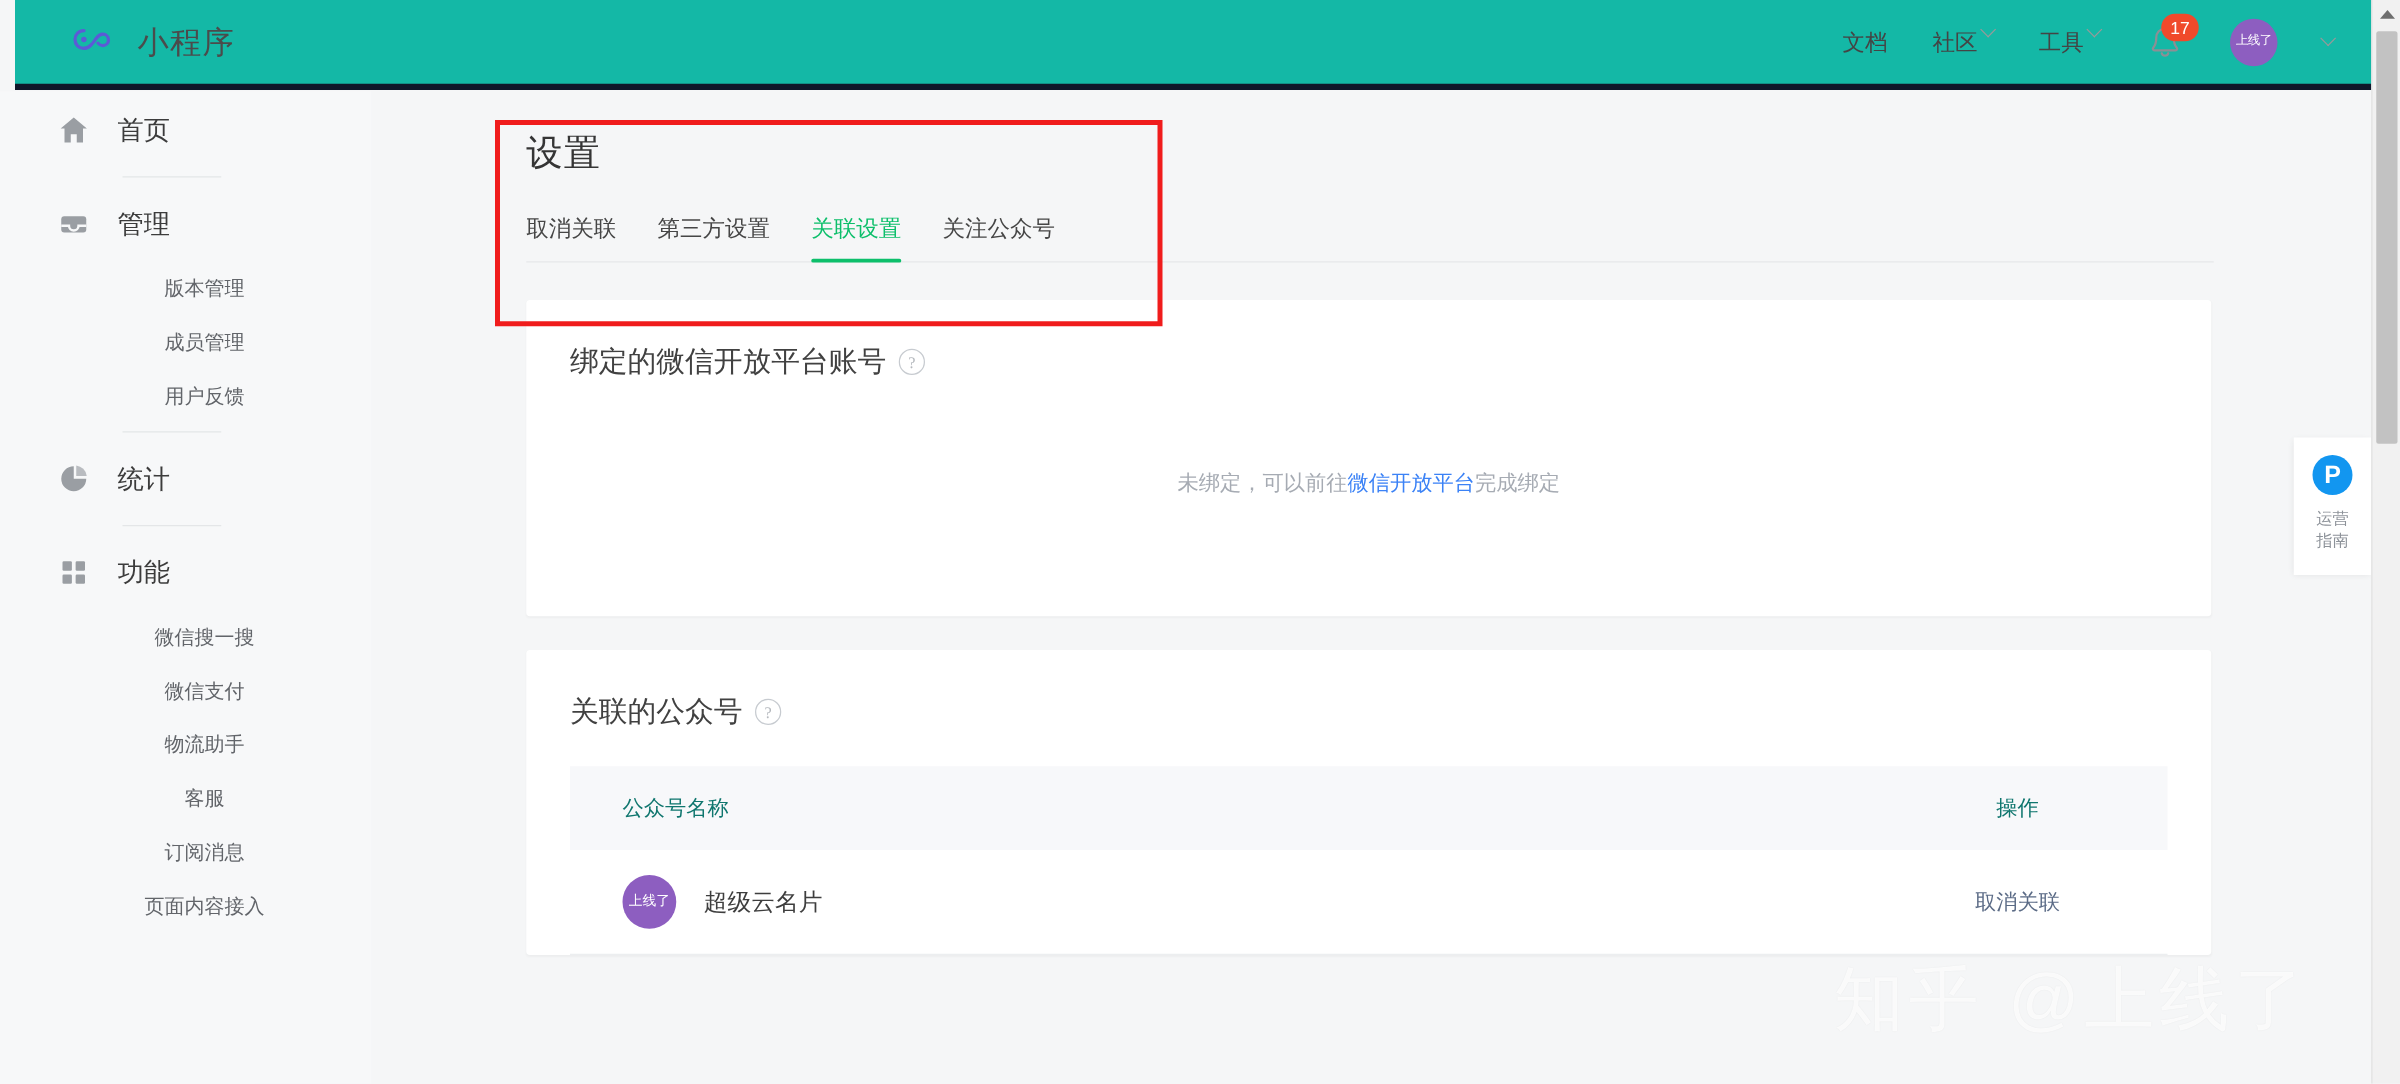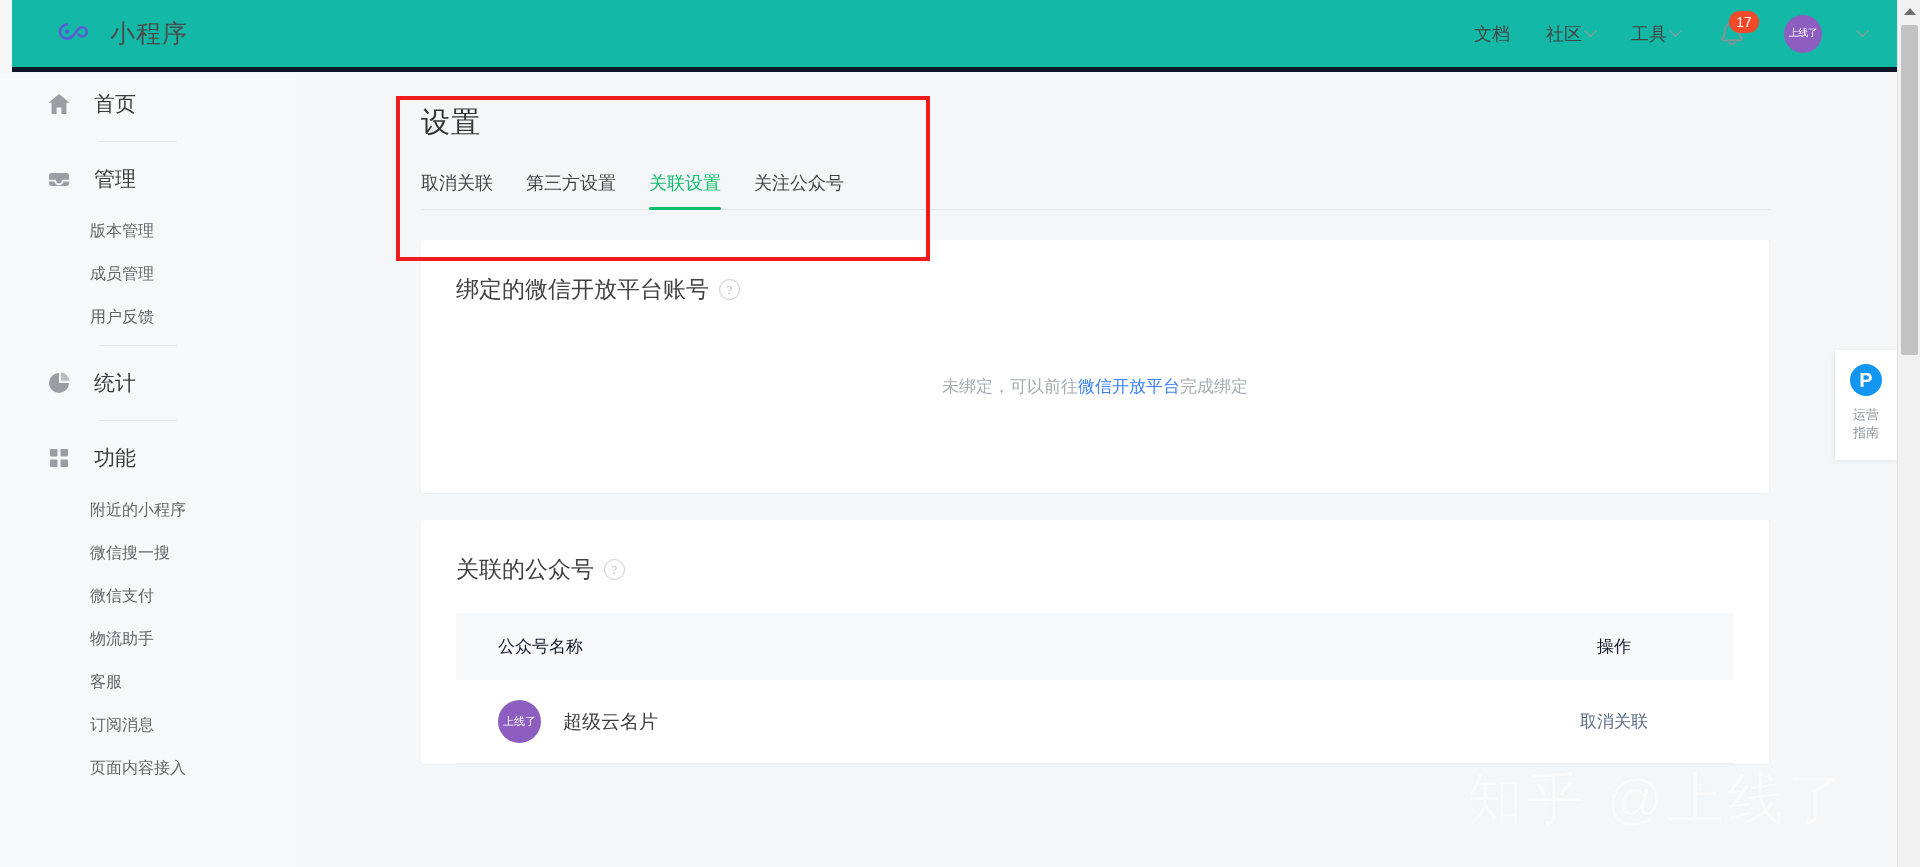--- a/index.html
+++ b/index.html
@@ -24,21 +24,21 @@
   .brand-title {
     font-size: 25px; color: #4b4b4b; margin-left: 14px;
     letter-spacing: 1px; font-weight: 400;
   }
   .header-right {
     margin-left: auto; display: flex; align-items: center;
     margin-right: 42px; gap: 36px;
   }
   .hdr-link {
     font-size: 18px; color: #444; display: flex;
-    align-items: center; gap: 4px; cursor: pointer;
+    align-items: flex-start; gap: 4px; cursor: pointer;
   }
   .caret {
     display: inline-block; width: 9px; height: 9px;
     border-right: 1.6px solid #999; border-bottom: 1.6px solid #999;
     transform: rotate(45deg) translate(-2px,-2px);
   }
   .bell-wrap { position: relative; width: 32px; height: 32px; cursor: pointer; }
   .badge {
     position: absolute; top: -7px; left: 13px;
     min-width: 30px; height: 22px; padding: 0 6px;
@@ -64,21 +64,21 @@
   .nav-group { padding: 0 60px 0 0; }
   .nav-top {
     display: flex; align-items: center;
     height: 62px; padding-left: 46px; cursor: pointer;
   }
   .nav-top .nav-ico { width: 26px; height: 26px; margin-right: 22px; flex: none; }
   .nav-top .nav-lbl { font-size: 21px; color: #3c3c3c; }
   .nav-sep { height: 1px; background: #e4e6e8; margin: 6px 60px 6px 98px; }
   .nav-sub {
     height: 43px; display: flex; align-items: center;
-    padding-left: 90px; font-size: 16px; color: #62656a; cursor: pointer;
+    padding-left: 90px; font-size: 16px; color: #62656a; cursor: pointer; justify-content: center;
   }
 
   
   .main {
     position: absolute; top: 73px; left: 297px;
     width: 1600px; height: 794px;
     background: #f5f6f7;
     overflow: hidden;
   }
   .page-head { padding: 30px 0 0 124px; }
@@ -123,21 +123,21 @@
   .empty-state {
     text-align: center; font-size: 17px; color: #a6abb3;
     padding-top: 70px;
   }
   .empty-state a { color: #3b82f6; text-decoration: none; cursor: pointer; }
 
   
   .tbl { margin: 28px 35px 0 35px; }
   .tbl-head {
     display: flex; align-items: center; height: 67px;
-    background: #f7f8fa; font-size: 17px; color: #0f172a;
+    background: #f7f8fa; font-size: 17px; color: #0f766e;
   }
   .th-name { padding-left: 42px; flex: 1; }
   .th-op { width: 240px; text-align: center; }
   .tbl-row {
     display: flex; align-items: center; height: 84px;
     border-bottom: 1px solid #eceef0;
   }
   .td-name { padding-left: 42px; flex: 1; display: flex; align-items: center; gap: 22px; }
   .row-avatar {
     width: 43px; height: 43px; border-radius: 50%;
@@ -307,23 +307,20 @@
           <svg viewBox="0 0 26 26" width="26" height="26">
             <rect x="4" y="4" width="7.5" height="7.5" rx="1" fill="#9a9ea3"></rect>
             <rect x="14.5" y="4" width="7.5" height="7.5" rx="1" fill="#9a9ea3"></rect>
             <rect x="4" y="14.5" width="7.5" height="7.5" rx="1" fill="#9a9ea3"></rect>
             <rect x="14.5" y="14.5" width="7.5" height="7.5" rx="1" fill="#9a9ea3"></rect>
           </svg>
         </span>
         <span class="nav-lbl">功能</span>
       </div>
       <div class="nav-sub">
-        <span>附近的小程序</span>
-      </div>
-      <div class="nav-sub">
         <span>微信搜一搜</span>
       </div>
       <div class="nav-sub">
         <span>微信支付</span>
       </div>
       <div class="nav-sub">
         <span>物流助手</span>
       </div>
       <div class="nav-sub">
         <span>客服</span>

